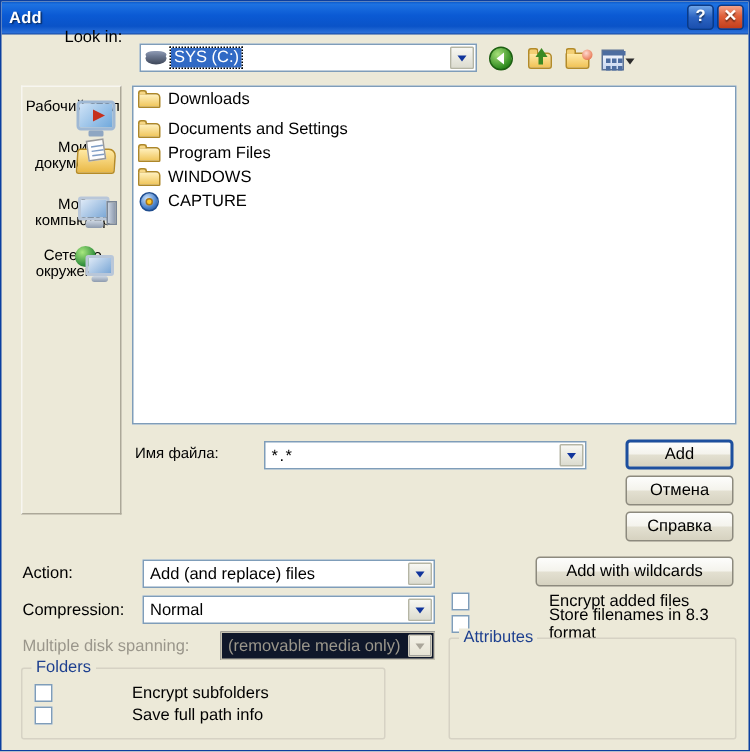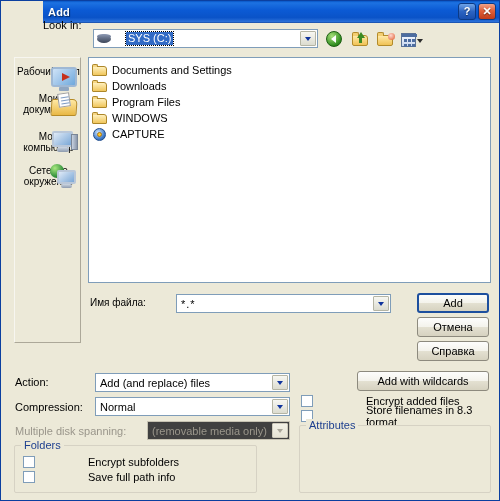--- a/index.html
+++ b/index.html
@@ -8,21 +8,20 @@
     width:500px; height:501px; overflow:hidden;
     font-family: "Liberation Sans", sans-serif;
     font-size:11px; color:#000;
     background:#ece9d8;
   }
   #window {
     position:relative; width:500px; height:501px;
     background:#ece9d8;
     border:1px solid #0b3fa0;
     overflow:hidden;
-    padding-left:42px;
   }
   
   #titlebar {
     height:22px;
     background:linear-gradient(to bottom,#0856c6 0%,#1d72e2 8%,#0b5ad4 42%,#0a53c8 75%,#2a6fd8 94%,#14479f 100%);
     display:flex; align-items:center;
     padding-left:5px; padding-right:2px;
     position:relative;
   }
   #title-text {
@@ -49,21 +48,21 @@
     position:absolute; right:1px; top:1px; width:16px; height:15px;
     background:linear-gradient(to bottom,#f7f7f2,#dcdcd0);
     border:1px solid #b5b5a4; border-radius:1px;
     display:flex; align-items:center; justify-content:center;
   }
   .combo .arrowbox::after {
     content:""; width:0;height:0;
     border-left:3px solid transparent; border-right:3px solid transparent;
     border-top:4px solid #10349c;
   }
-  #lookin-combo { position:absolute; left:92px; top:28px; width:225px;gap:12px; }
+  #lookin-combo { position:absolute; left:92px; top:28px; width:225px; }
   #lookin-value {
     background:#316ac5; color:#fff; font-size:11px;
     padding:0 2px; margin-left:3px; line-height:13px;
     outline:1px dotted #000;
   }
   .drive-icon { width:14px; height:11px; margin-left:3px; position:relative; flex:0 0 auto; }
   .drive-icon .top {
     position:absolute; left:0; top:1px; width:14px; height:5px;
     background:linear-gradient(to bottom,#8f9bb5,#5d6880);
     border-radius:7px/3px;
@@ -244,21 +243,21 @@
   #btn-help   { position:absolute; left:416px; top:340px; width:72px; height:20px; }
   #btn-wild   { position:absolute; left:356px; top:370px; width:132px; height:20px; }
   
   .lblrow { position:absolute; font-size:11px; }
   #action-label { left:14px; top:375px; }
   #compr-label  { left:14px; top:400px; }
   #span-label   { left:14px; top:424px; color:#9a968b; }
   #action-combo { position:absolute; left:94px; top:372px; width:195px; }
   #compr-combo  { position:absolute; left:94px; top:396px; width:195px; }
   #span-combo   { position:absolute; left:146px; top:420px; width:143px;
-                  background:#404040; border:1px solid #c6c2b2; }
+                  background:#0f172a; border:1px solid #c6c2b2; }
   #span-combo .arrowbox { background:linear-gradient(to bottom,#f3f1e6,#e6e3d4); border-color:#cfcbbc; }
   #span-combo .arrowbox::after { border-top-color:#aaa69a; }
   .combo .cvalue { font-size:11px; margin-left:4px; }
   #span-combo .cvalue { color:#9a968b; }
   
   .groupbox {
     position:absolute;
     border:1px solid #d6d2c4;
     border-radius:2px;
   }
@@ -364,33 +363,33 @@
     </div>
     <div class="place" style="padding-top:10px">
       <span class="pico pico-net">
         <span class="globe"></span><span class="mon2"></span><span class="base2"></span>
       </span>
       <span class="plabel">Сетевое окружение</span>
     </div>
   </div>
 
   <div id="filelist">
+    <div class="fitem">
+      <span class="fico">
+          <span class="fb"></span>
+          <span class="ft"></span>
+        </span>
+      <span class="flabel">Downloads</span>
+    </div>
     <div class="fitem" style="margin-top:4px">
       <span class="fico">
           <span class="fb"></span>
           <span class="ft"></span>
         </span>
       <span class="flabel">Documents and Settings</span>
-    </div>
-    <div class="fitem">
-      <span class="fico">
-          <span class="fb"></span>
-          <span class="ft"></span>
-        </span>
-      <span class="flabel">Downloads</span>
     </div>
     <div class="fitem">
       <span class="fico">
           <span class="fb"></span>
           <span class="ft"></span>
         </span>
       <span class="flabel">Program Files</span>
     </div>
     <div class="fitem">
       <span class="fico">

